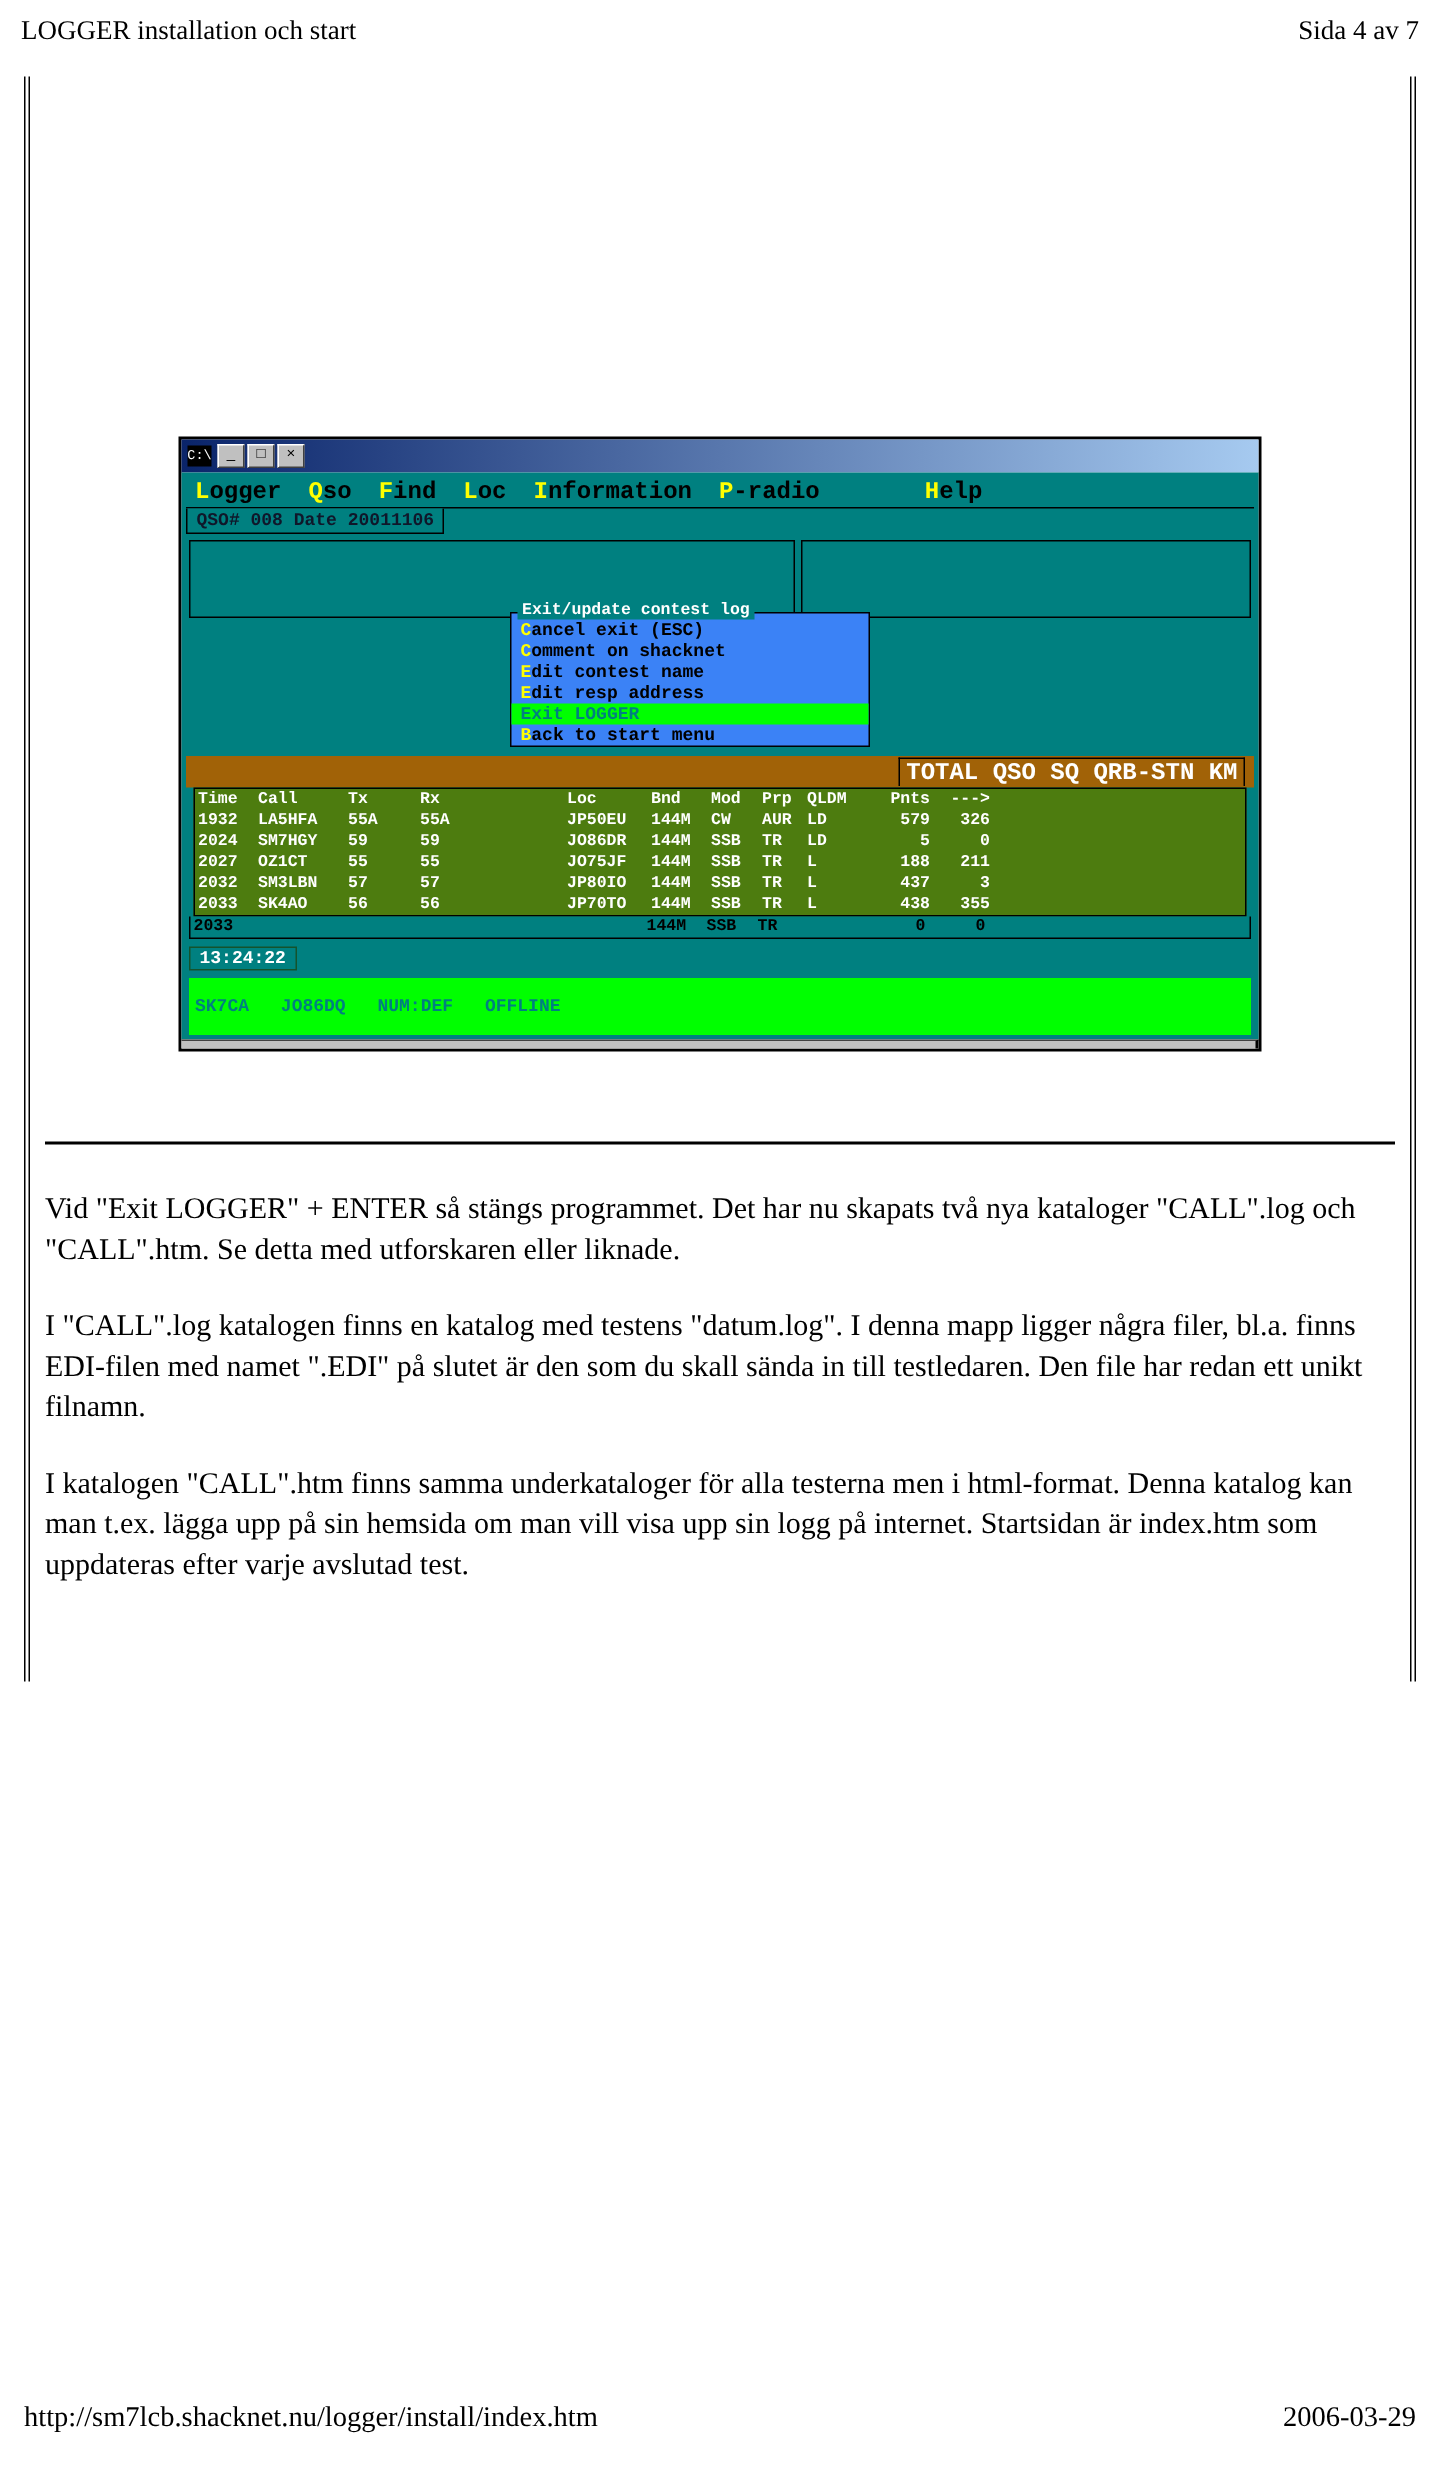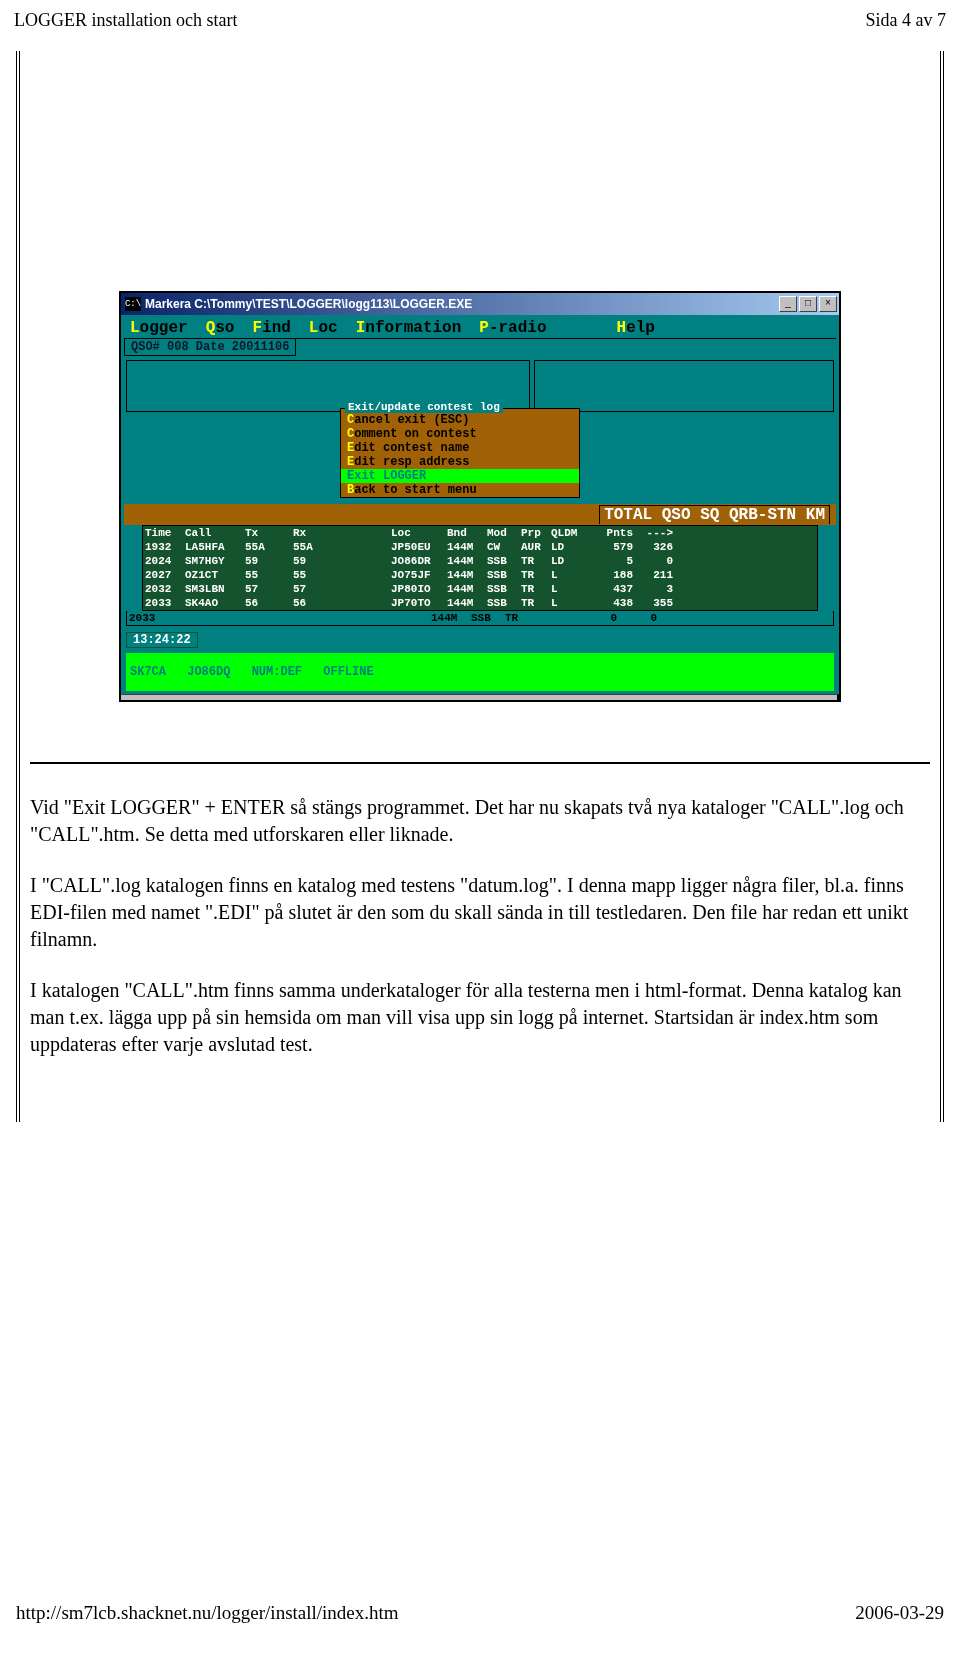--- a/index.html
+++ b/index.html
@@ -22,33 +22,33 @@
   .menubar .last { margin-left: 4px; color:#000;padding-left:48px; }
   .menubar .last .hl { color:#ff0; }
 
   .qsoline { text-align: left; padding: 0 10px 2px 0; font-size: 12px; font-weight: bold; color:#0f172a; background:#008080; border-top:1px solid #000; }
   .qsoline-inner { display:inline-block; border:1px solid #000; border-top:none; padding:1px 6px; background:#008080; }
 
   .midrow { display:flex; height: 56px; }
   .midrow .leftbox { flex:1; border:1px solid #000; margin:2px; background:#008080; }
   .midrow .rightbox { width: 300px; border:1px solid #000; margin:2px; background:#008080; }
 
-  .dialog { width: 240px; margin: 0 auto; border:1px solid #000; background:#a16207; transform: translate(-20px,-6px); }
+  .dialog { width: 240px; margin: 0 auto; border:1px solid #000; background:#3b82f6; transform: translate(-20px,-6px); }
   .dialog-title { font-size:11px; font-weight:bold; color:#fff; padding:0 4px; margin-top:-8px; }
   .dialog-title span { background:#008080; padding:0 3px; }
   .dialog-item { font-size:12px; font-weight:bold; color:#000; padding:0 6px; line-height:14px; }
   .dialog-item .hl { color:#ff0; }
   .dialog-item.sel { background:#00ff00; color:#008080; }
   .dialog-item.sel .hl { color:#008080; }
 
   .statsrow { text-align:right; padding: 1px 6px; font-size:16px; font-weight:bold; color:#fff; background:#a16207; }
   .statshdr { display:inline-block; border:1px solid #000; border-bottom:none; padding:0 4px; }
   .statsnum { display:inline-block; padding:0 4px; }
 
-  .table { background:#14532d; border:1px solid #000; margin:0 18px; }
+  .table { background:#4d7c0f; border:1px solid #000; margin:0 5px; }
   .trow { display:flex; font-size:11px; font-weight:bold; line-height:14px; }
   .trow.hdr { color:#fff; }
   .trow .c { padding:0 2px; white-space:pre; }
   .trow.data { color:#fff; }
   .c-time{width:40px;} .c-call{width:60px;} .c-tx{width:48px;} .c-rx{width:98px;}
   .c-loc{width:56px;} .c-bnd{width:40px;} .c-mod{width:34px;} .c-prp{width:30px;}
   .c-qldm{width:40px;} .c-pnts{width:46px; text-align:right;} .c-last{width:40px; text-align:right;}
   .tfoot { background:#008080; border:1px solid #000; border-top:none; margin:0 2px; }
   .tfoot .trow { color:#000; }
   .timebox { display:inline-block; border:1px solid #14532d; padding:0 6px; margin:2px; font-size:12px; font-weight:bold; color:#fff; }
@@ -70,21 +70,20 @@
   <div class="header-row">
     <div>LOGGER installation och start</div>
     <div>Sida 4 av 7</div>
   </div>
 
   <div class="content-wrap">
 
     <div class="doswin">
       <div class="titlebar">
         <div class="title-icon">C:\</div>
-        <div class="title-text">Markera C:\Tommy\TEST\LOGGER\logg113\LOGGER.EXE</div>
         <div class="title-btns">
           <div class="title-btn">_</div>
           <div class="title-btn">□</div>
           <div class="title-btn">×</div>
         </div>
       </div>
 
       <div class="dosbody">
         <div class="menubar">
           <span><span class="hl">L</span><span>ogger</span></span>
@@ -101,21 +100,21 @@
         </div>
 
         <div class="midrow">
           <div class="leftbox"></div>
           <div class="rightbox"></div>
         </div>
 
         <div class="dialog">
           <div class="dialog-title"><span>Exit/update contest log</span></div>
           <div class="dialog-item"><span class="hl">C</span><span>ancel exit (ESC)</span></div>
-          <div class="dialog-item"><span class="hl">C</span><span>omment on contest</span></div>
+          <div class="dialog-item"><span class="hl">C</span><span>omment on shacknet</span></div>
           <div class="dialog-item"><span class="hl">E</span><span>dit contest name</span></div>
           <div class="dialog-item"><span class="hl">E</span><span>dit resp address</span></div>
           <div class="dialog-item sel"><span class="hl">E</span><span>xit LOGGER</span></div>
           <div class="dialog-item"><span class="hl">B</span><span>ack to start menu</span></div>
         </div>
 
         <div class="statsrow">
           <span class="statshdr">TOTAL QSO   SQ QRB-STN   KM</span>
         </div>
 

